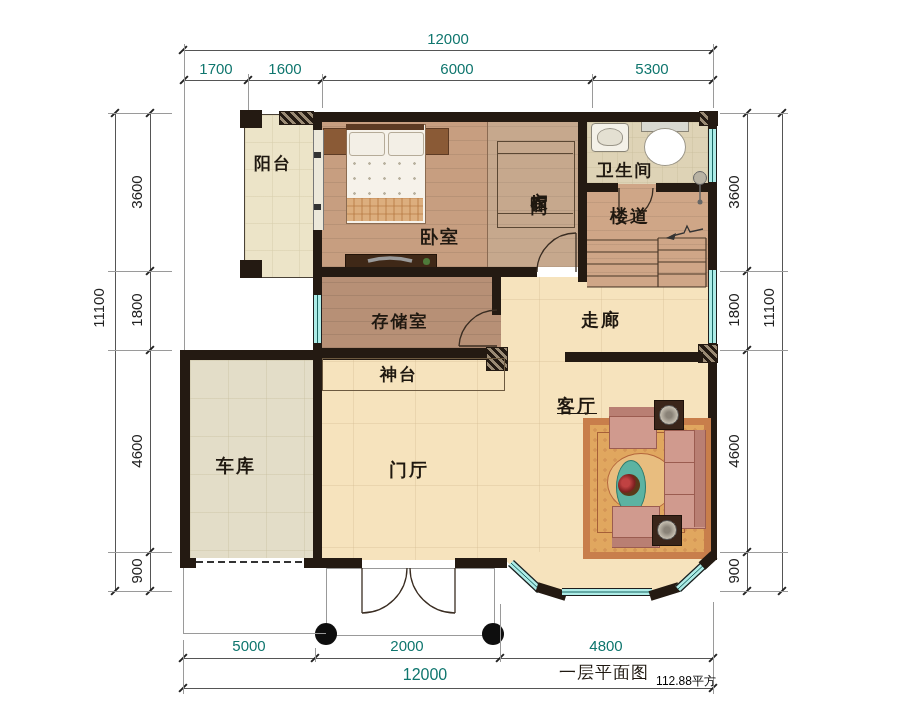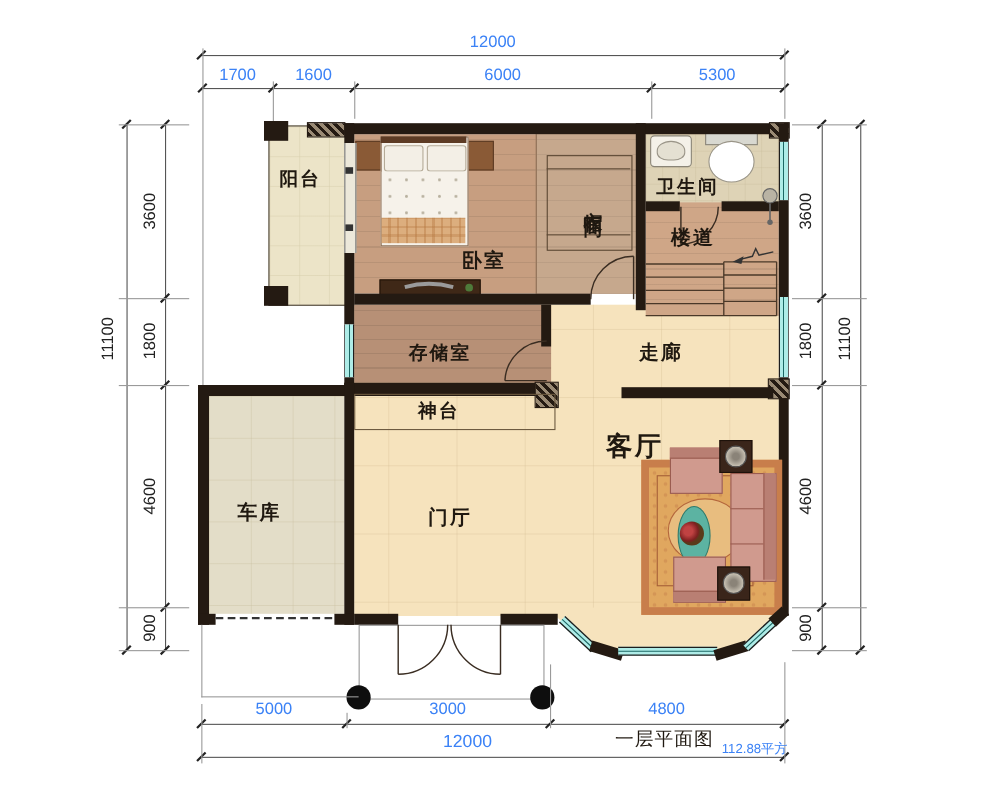--- a/index.html
+++ b/index.html
@@ -4,21 +4,21 @@
 <style>
   html,body{margin:0;padding:0;background:#ffffff;}
   #canvas{position:relative;width:900px;height:728px;background:#ffffff;overflow:hidden;
           font-family:"Liberation Sans",sans-serif;}
   .abs{position:absolute;}
   .wall{position:absolute;background:#241a12;}
   .hatch{position:absolute;background:repeating-linear-gradient(45deg,#241a12 0 3px,#9a8a74 3px 6px);outline:1px solid #241a12;}
   .floor{position:absolute;}
   .lbl{position:absolute;color:#1f1810;font-size:17px;font-weight:600;letter-spacing:2px;white-space:nowrap;transform:translate(-50%,-50%);}
   .vlbl{position:absolute;color:#1f1810;font-size:17px;font-weight:600;white-space:nowrap;writing-mode:vertical-rl;text-orientation:upright;letter-spacing:3px;transform:translate(-50%,-50%);}
-  .dimt{position:absolute;color:#3b82f6;font-size:15px;white-space:nowrap;transform:translate(-50%,-50%);}
+  .dimt{position:absolute;color:#0f766e;font-size:15px;white-space:nowrap;transform:translate(-50%,-50%);}
   .dimv{position:absolute;color:#222;font-size:15px;white-space:nowrap;transform:translate(-50%,-50%) rotate(-90deg);}
   .hl{position:absolute;height:1px;background:#555;}
   .vl{position:absolute;width:1px;background:#555;}
   .ext{background:#9a9a9a;}
   .tick{position:absolute;width:11px;height:2px;background:#222;transform:translate(-50%,-50%) rotate(-45deg);}
   .winv{position:absolute;width:9px;background:linear-gradient(to right,#1d1d1d 0 1px,#aeece7 1px 4px,#1b6763 4px 5px,#aeece7 5px 8px,#1d1d1d 8px 9px);}
   .col{position:absolute;width:22px;height:22px;border-radius:50%;background:#0e0e0e;}
   .grid-cream{background-color:#f6e3bd;background-image:linear-gradient(#d2ba9055 1px,transparent 1px),linear-gradient(90deg,#d2ba9055 1px,transparent 1px);background-size:62px 62px;background-position:31px 22px;}
   .wood{background-color:#c79e80;background-image:repeating-linear-gradient(0deg,#00000014 0 1px,transparent 1px 14px);}
   .wood2{background-color:#b79076;background-image:repeating-linear-gradient(0deg,#00000016 0 1px,transparent 1px 13px);}
@@ -201,21 +201,21 @@
   <div class="lbl" style="left:273px;top:163px;">阳台</div>
   <div class="lbl" style="left:440px;top:237px;font-size:18px;">卧室</div>
   <div class="vlbl" style="left:539px;top:183px;">衣帽间</div>
   <div class="lbl" style="left:625px;top:170px;">卫生间</div>
   <div class="lbl" style="left:630px;top:216px;font-size:18px;">楼道</div>
   <div class="lbl" style="left:400px;top:321px;">存储室</div>
   <div class="lbl" style="left:601px;top:320px;font-size:18px;">走廊</div>
   <div class="lbl" style="left:399px;top:374px;">神台</div>
   <div class="lbl" style="left:236px;top:466px;font-size:18px;">车库</div>
   <div class="lbl" style="left:409px;top:470px;font-size:18px;">门厅</div>
-  <div class="lbl" style="left:577px;top:406px;font-size:24px;">客厅</div>
+  <div class="lbl" style="left:577px;top:406px;font-size:18px;text-decoration:underline;">客厅</div>
 
   <div class="hl" style="left:183px;top:50px;width:530px;"></div>
   <div class="dimt" style="left:448px;top:38px;">12000</div>
   <div class="tick" style="left:183px;top:50px;"></div>
     <div class="tick" style="left:713px;top:50px;"></div>
   <div class="hl" style="left:183px;top:80px;width:530px;"></div>
   <div class="tick" style="left:184px;top:80px;"></div>
     <div class="tick" style="left:248px;top:80px;"></div>
   <div class="tick" style="left:322px;top:80px;"></div>
     <div class="tick" style="left:592px;top:80px;"></div>
@@ -269,27 +269,27 @@
   <div class="hl ext" style="left:720px;top:350px;width:68px;"></div>
   <div class="hl ext" style="left:720px;top:552px;width:68px;"></div>
   <div class="hl ext" style="left:720px;top:591px;width:68px;"></div>
 
   <div class="hl" style="left:183px;top:658px;width:530px;"></div>
   <div class="tick" style="left:183px;top:658px;"></div>
     <div class="tick" style="left:315px;top:658px;"></div>
   <div class="tick" style="left:500px;top:658px;"></div>
     <div class="tick" style="left:713px;top:658px;"></div>
   <div class="dimt" style="left:249px;top:645px;">5000</div>
-  <div class="dimt" style="left:407px;top:645px;">3000</div>
+  <div class="dimt" style="left:407px;top:645px;">2000</div>
   <div class="dimt" style="left:606px;top:645px;">4800</div>
   <div class="hl" style="left:183px;top:688px;width:530px;"></div>
   <div class="tick" style="left:183px;top:688px;"></div>
     <div class="tick" style="left:713px;top:688px;"></div>
   <div class="dimt" style="left:425px;top:675px;font-size:16px;">12000</div>
   <div class="vl ext" style="left:183px;top:640px;height:54px;"></div>
   <div class="vl ext" style="left:315px;top:648px;height:14px;"></div>
   <div class="vl ext" style="left:500px;top:604px;height:58px;"></div>
   <div class="vl ext" style="left:713px;top:602px;height:92px;"></div>
 
   <div class="dimt" style="left:604px;top:672px;font-size:17px;color:#1f1810;letter-spacing:1px;">一层平面图</div>
-  <div class="dimt" style="left:686px;top:681px;font-size:12px;color:#3b82f6;">112.88平方</div>
+  <div class="dimt" style="left:686px;top:681px;font-size:12px;color:#000000;">112.88平方</div>
 
 </div>
 
 </body></html>

